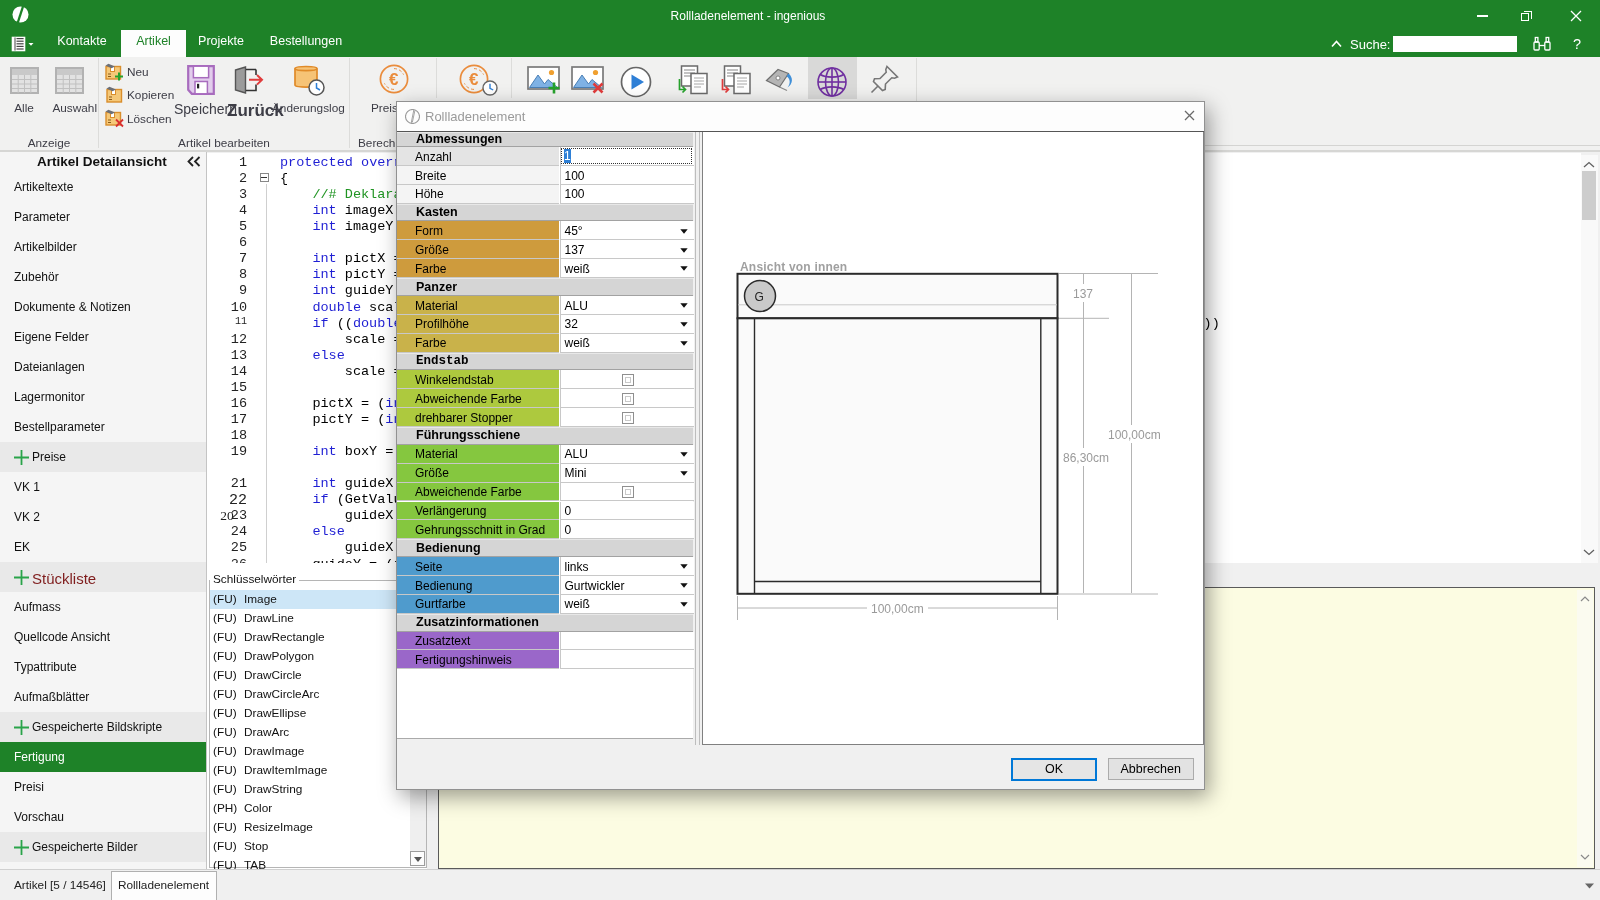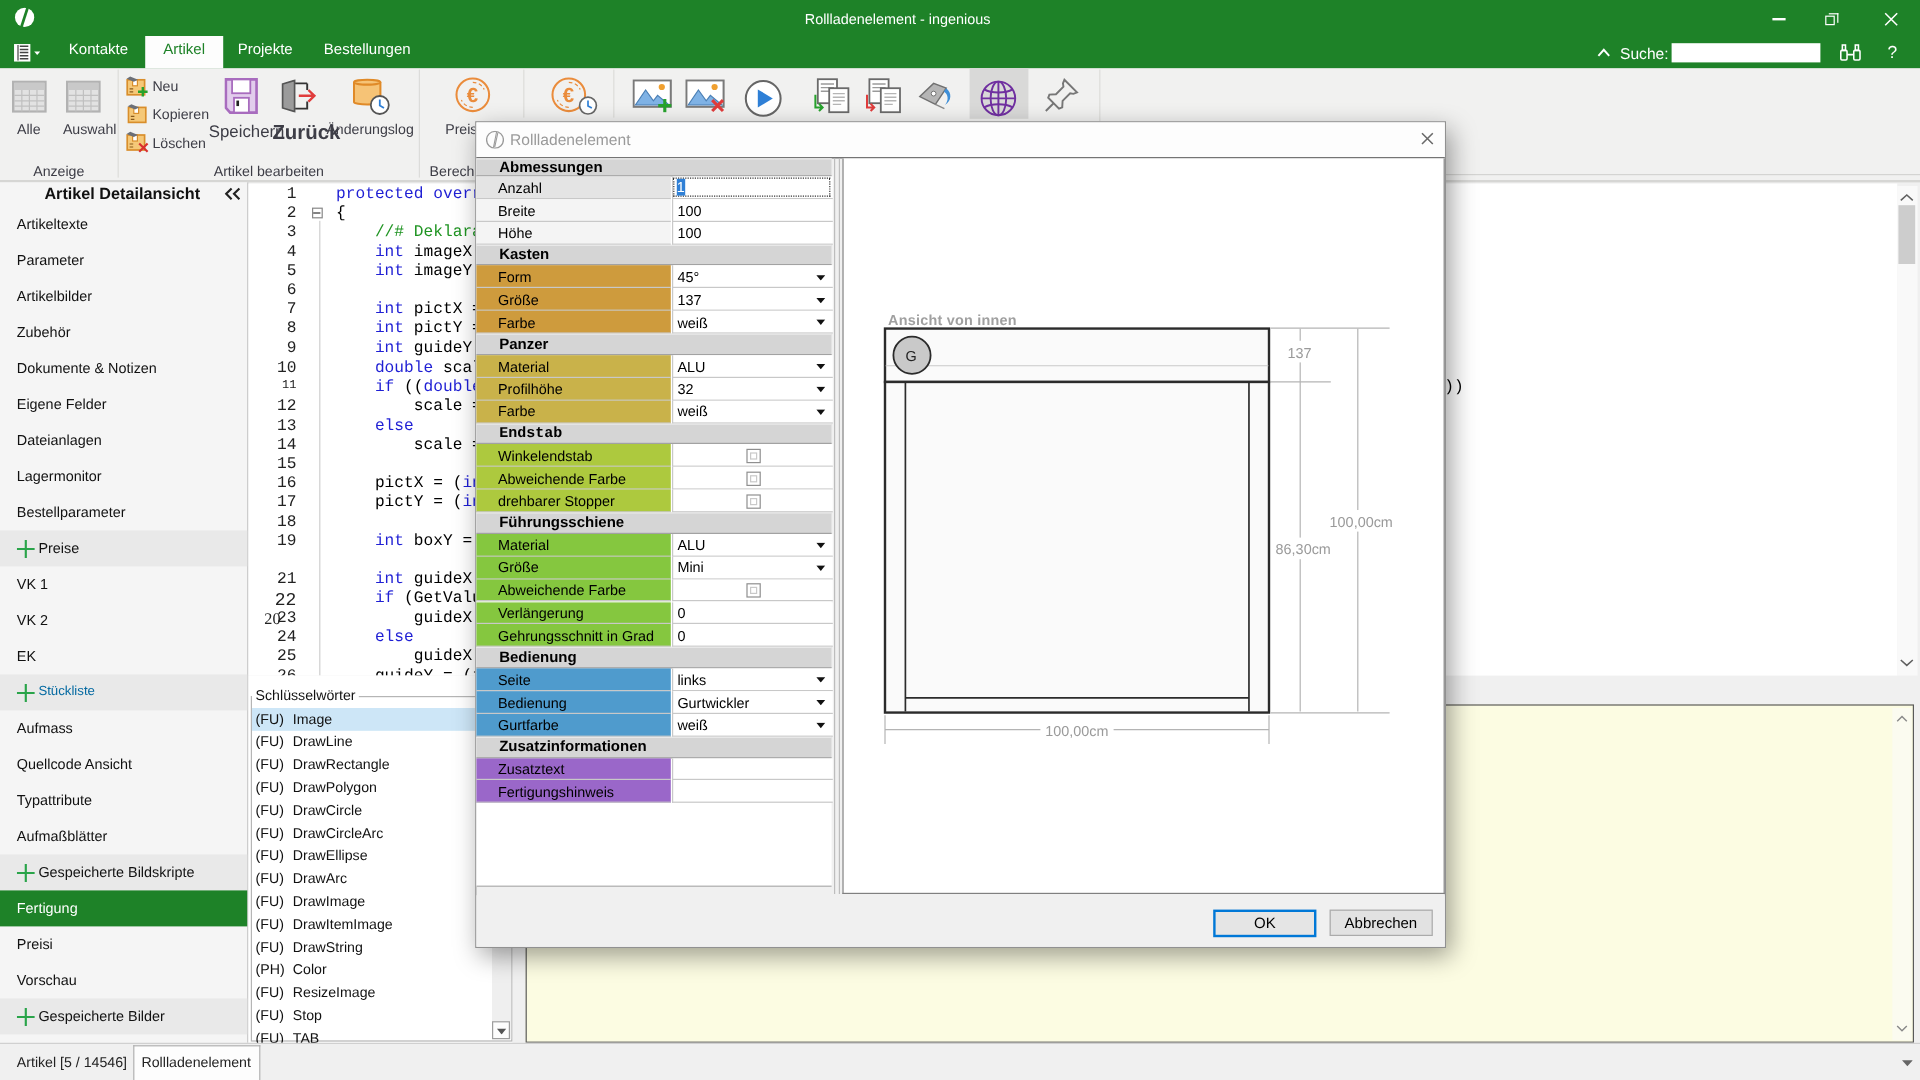--- a/index.html
+++ b/index.html
@@ -250,21 +250,21 @@
     <path d="M7.5 0 L7.5 15 M0 7.5 L15 7.5" stroke="#2aa44a" stroke-width="1.8"></path>
   </svg>
 <div class="abs" style="left:32px;top:450px;font-size:12px;color:#111;">Preise</div>
 <div class="abs" style="left:14px;top:480px;font-size:12px;color:#111;">VK 1</div>
 <div class="abs" style="left:14px;top:510px;font-size:12px;color:#111;">VK 2</div>
 <div class="abs" style="left:14px;top:540px;font-size:12px;color:#111;">EK</div>
 <div class="abs" style="left:0;top:562px;width:205.5px;height:30px;background:#e9e9e9;"></div>
 <svg class="abs" style="left:14px;top:569.5px;" width="15" height="15" viewBox="0 0 15 15">
     <path d="M7.5 0 L7.5 15 M0 7.5 L15 7.5" stroke="#2aa44a" stroke-width="1.8"></path>
   </svg>
-<div class="abs" style="left:32px;top:570px;font-size:11px;color:#0369a1;">Stückliste</div>
+<div class="abs" style="left:32px;top:570px;font-size:15px;color:#7f1d1d;">Stückliste</div>
 <div class="abs" style="left:14px;top:600px;font-size:12px;color:#111;">Aufmass</div>
 <div class="abs" style="left:14px;top:630px;font-size:12px;color:#111;">Quellcode Ansicht</div>
 <div class="abs" style="left:14px;top:660px;font-size:12px;color:#111;">Typattribute</div>
 <div class="abs" style="left:14px;top:690px;font-size:12px;color:#111;">Aufmaßblätter</div>
 <div class="abs" style="left:0;top:712px;width:205.5px;height:30px;background:#e9e9e9;"></div>
 <svg class="abs" style="left:14px;top:719.5px;" width="15" height="15" viewBox="0 0 15 15">
     <path d="M7.5 0 L7.5 15 M0 7.5 L15 7.5" stroke="#2aa44a" stroke-width="1.8"></path>
   </svg>
 <div class="abs" style="left:32px;top:720px;font-size:12px;color:#111;">Gespeicherte Bildskripte</div>
 <div class="abs" style="left:0;top:742px;width:205.5px;height:30px;background:#1e8228;"></div>

